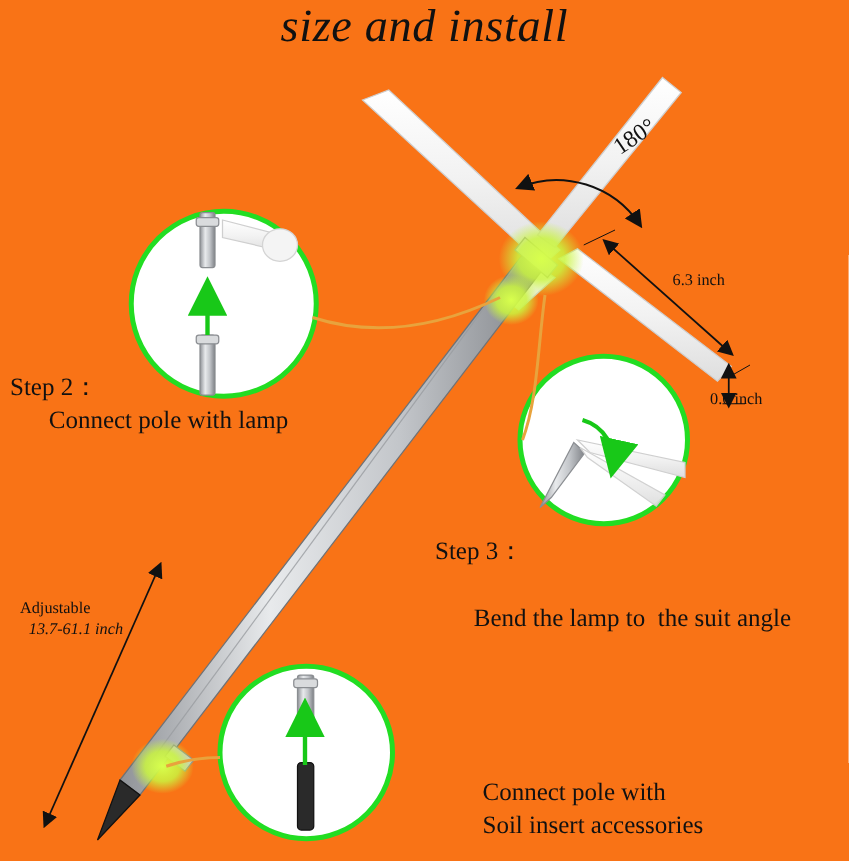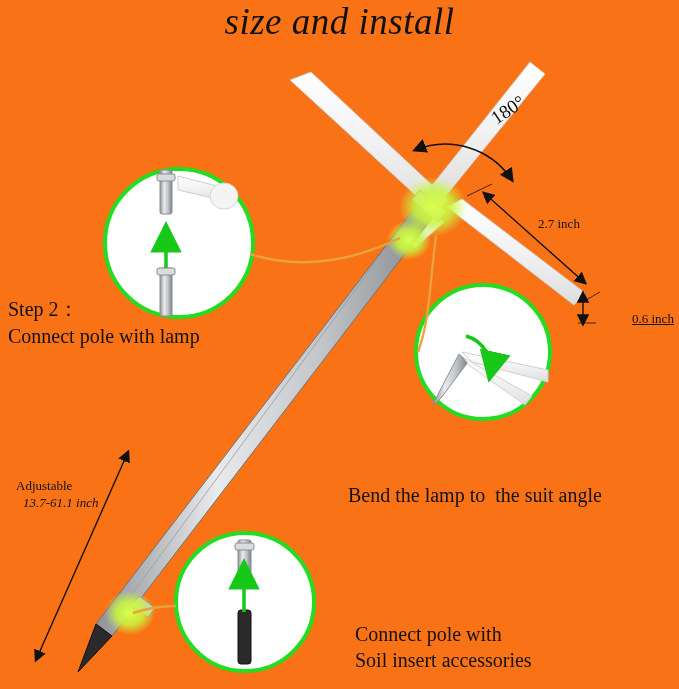--- a/index.html
+++ b/index.html
@@ -38,40 +38,41 @@
     font-family: "Liberation Serif", serif;
     letter-spacing: 0.5px;
   }
   .step-title {
     font-size: 20px;
     font-family: "Liberation Serif", serif;
   }
   .step-body {
     font-size: 20px;
     font-family: "Liberation Serif", serif;
+    margin-left: 31px;
   }
   .dim {
     font-size: 13px;
     font-family: "Liberation Serif", serif;
   }
   .angle {
     font-size: 19px;
     font-family: "Liberation Serif", serif;
   }
   #step2-title { left: 8px;  top: 296px; }
   #step2-body  { left: 8px;  top: 325px; }
   #step3-title { left: 348px; top: 427px; }
   #step3-body  { left: 348px; top: 484px; }
   #step1-title { left: 355px; top: 592px; }
   #step1-body1 { left: 355px; top: 623px; }
   #step1-body2 { left: 355px; top: 649px; }
   #adj-1 { left: 16px; top: 478px; }
   #adj-2 { left: 23px; top: 495px; font-style: italic; }
   #len-63 { left: 538px; top: 216px; }
-  #len-06 { left: 632px; top: 311px; text-decoration: underline; }
+  #len-06 { left: 568px; top: 311px; }
   #ang-180 { left: 487px; top: 111px; transform: rotate(-34deg); transform-origin: 0 0; }
 </style>
 </head>
 <body>
 
 <div id="page">
 
   <svg id="artwork" viewBox="0 0 679 689">
     <defs>
       <radialGradient id="glowGrad" cx="50%" cy="50%" r="50%">
@@ -186,24 +187,25 @@
       <path d="M418,352 C 430,320 430,280 436,236"></path>
       <path d="M176,606 C 155,606 142,610 133,613"></path>
     </g>
   </svg>
 
   <div class="txt" id="title">size and install</div>
 
   <div class="txt step-title" id="step2-title">Step 2：</div>
   <div class="txt step-body" id="step2-body">Connect pole with lamp</div>
 
+  <div class="txt step-title" id="step3-title">Step 3：</div>
   <div class="txt step-body" id="step3-body">Bend the lamp to  the suit angle</div>
 
   <div class="txt step-body" id="step1-body2">Soil insert accessories</div>
   <div class="txt step-body" id="step1-body1">Connect pole with</div>
 
   <div class="txt dim" id="adj-1">Adjustable</div>
   <div class="txt dim" id="adj-2">13.7-61.1 inch</div>
-  <div class="txt dim" id="len-63">2.7 inch</div>
+  <div class="txt dim" id="len-63">6.3 inch</div>
   <div class="txt dim" id="len-06">0.6 inch</div>
   <div class="txt angle" id="ang-180">180°</div>
 
 </div>
 
 </body></html>

